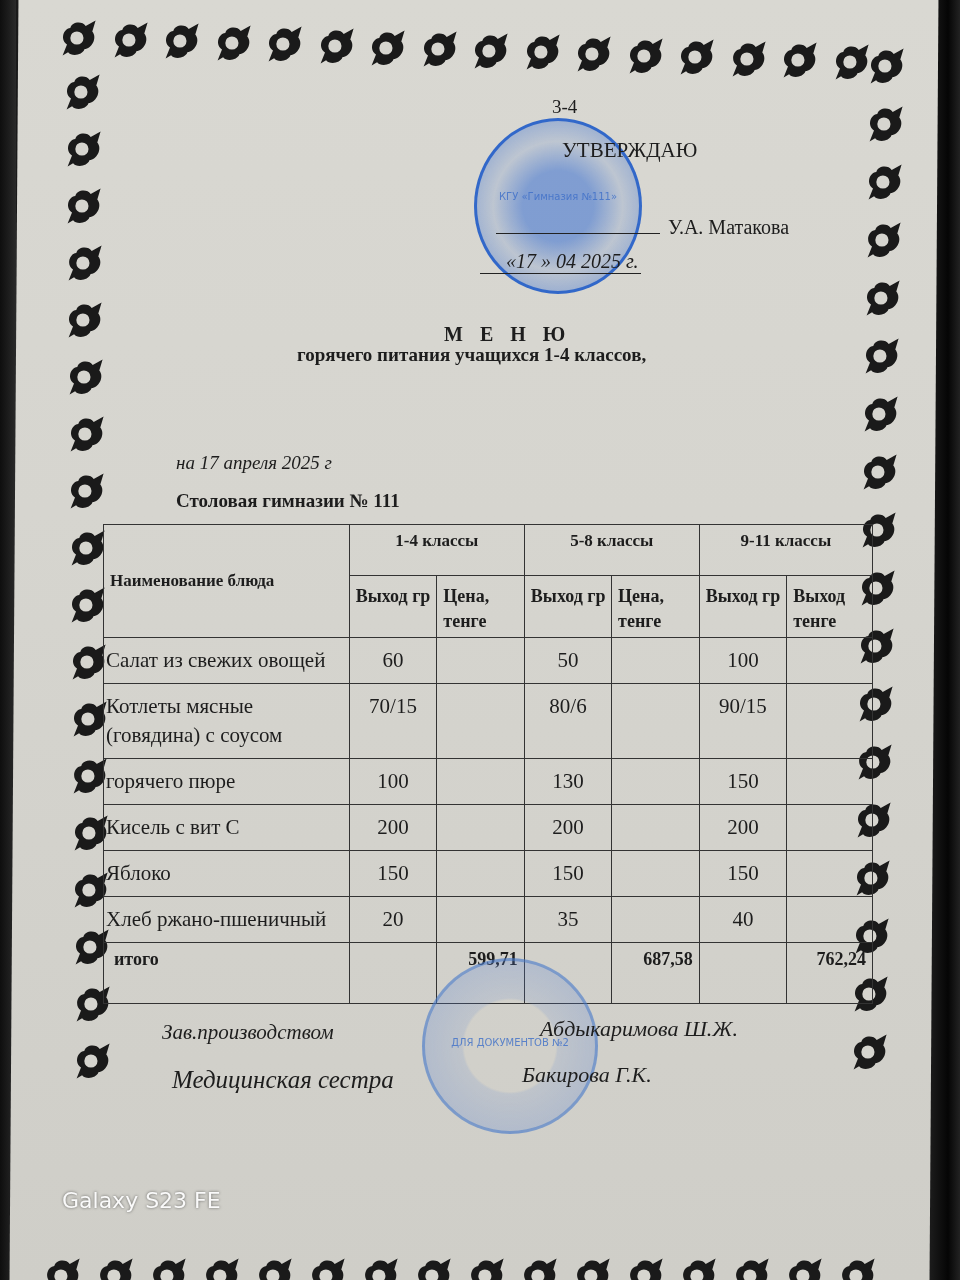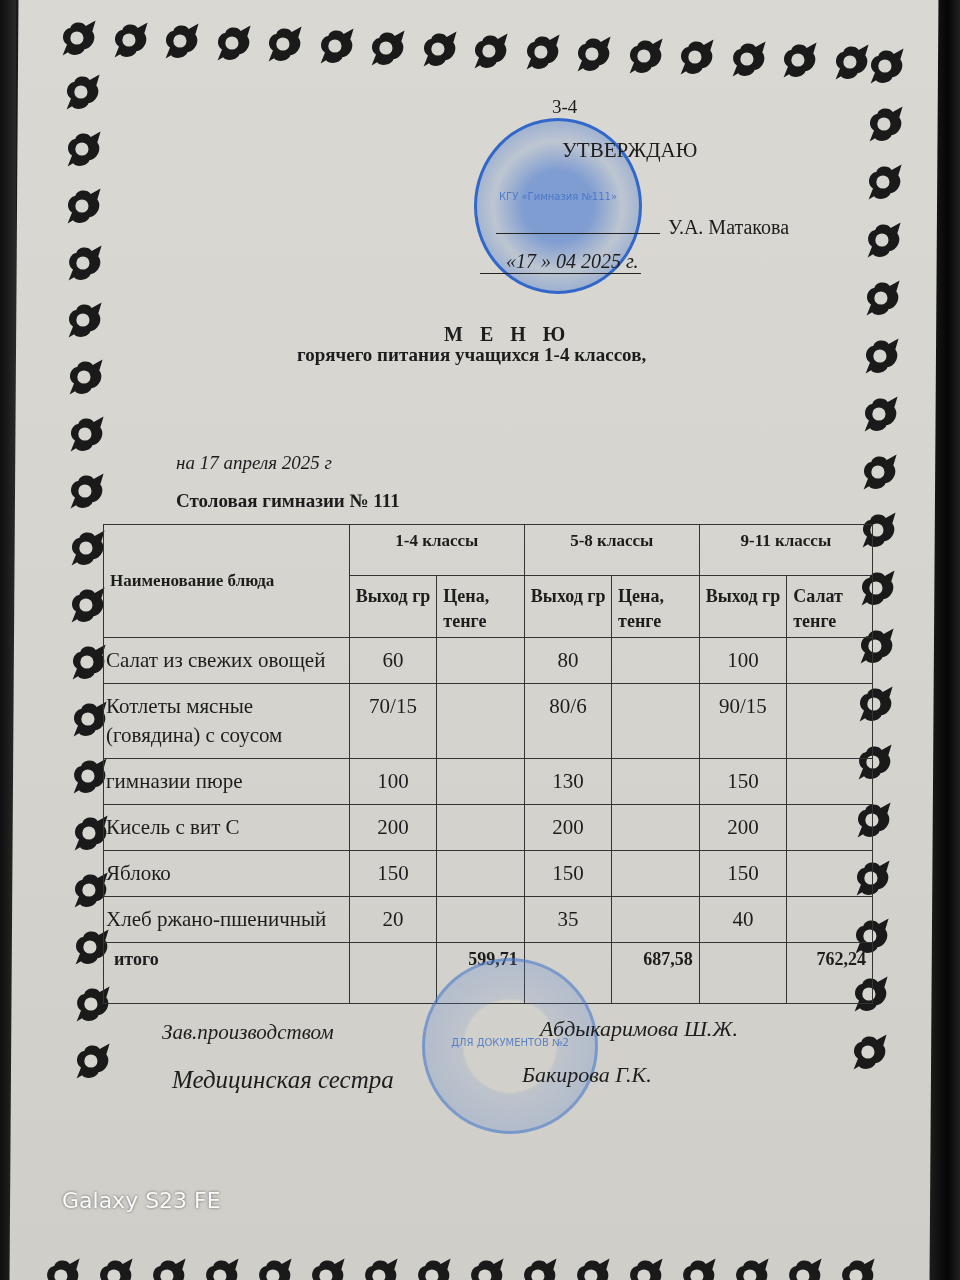--- a/index.html
+++ b/index.html
@@ -525,44 +525,44 @@
       <th class="h-group" colspan="2">1-4 классы</th>
       <th class="h-group" colspan="2">5-8 классы</th>
       <th class="h-group" colspan="2">9-11 классы</th>
     </tr>
     <tr>
       <th class="h-sub">Выход гр</th>
       <th class="h-sub">Цена, тенге</th>
       <th class="h-sub">Выход гр</th>
       <th class="h-sub">Цена, тенге</th>
       <th class="h-sub">Выход гр</th>
-      <th class="h-sub">Салат тенге</th>
+      <th class="h-sub">Выход тенге</th>
     </tr>
     </tbody>
       <tbody id="menu-body">
         <tr class="body-row">
           <td class="dish">Салат из свежих овощей</td>
           <td class="qty">60</td>
           <td class="price"></td>
-          <td class="qty">80</td>
+          <td class="qty">50</td>
           <td class="price"></td>
           <td class="qty">100</td>
           <td class="price"></td>
         </tr>
         <tr class="body-row">
           <td class="dish">Котлеты мясные (говядина) с соусом</td>
           <td class="qty">70/15</td>
           <td class="price"></td>
           <td class="qty">80/6</td>
           <td class="price"></td>
           <td class="qty">90/15</td>
           <td class="price"></td>
         </tr>
         <tr class="body-row">
-          <td class="dish">гимназии пюре</td>
+          <td class="dish">горячего пюре</td>
           <td class="qty">100</td>
           <td class="price"></td>
           <td class="qty">130</td>
           <td class="price"></td>
           <td class="qty">150</td>
           <td class="price"></td>
         </tr>
         <tr class="body-row">
           <td class="dish">Кисель с вит С</td>
           <td class="qty">200</td>

